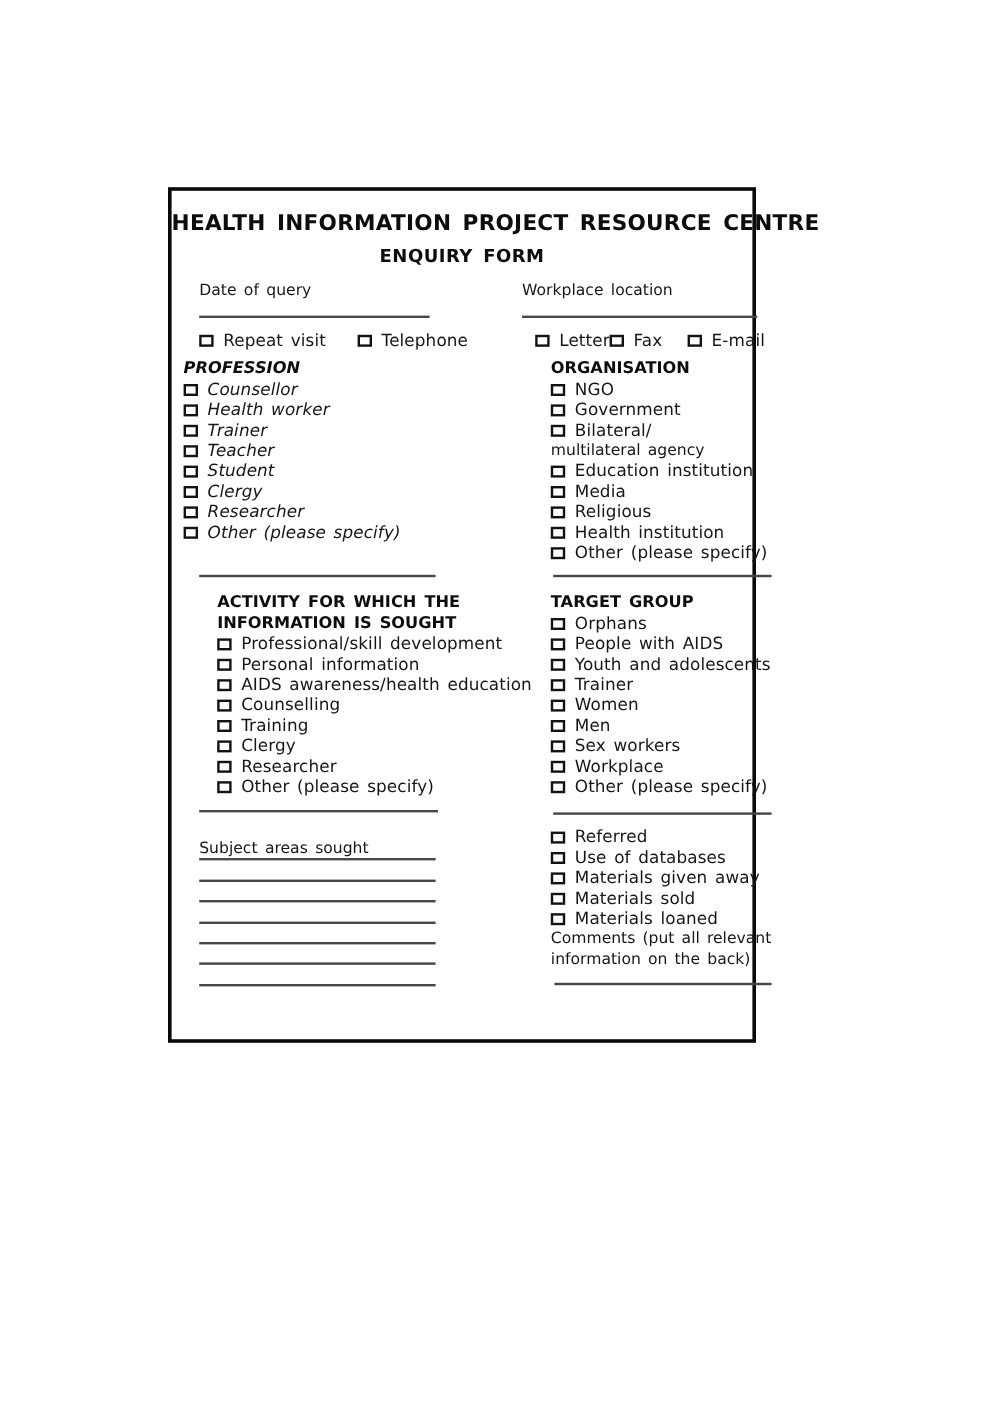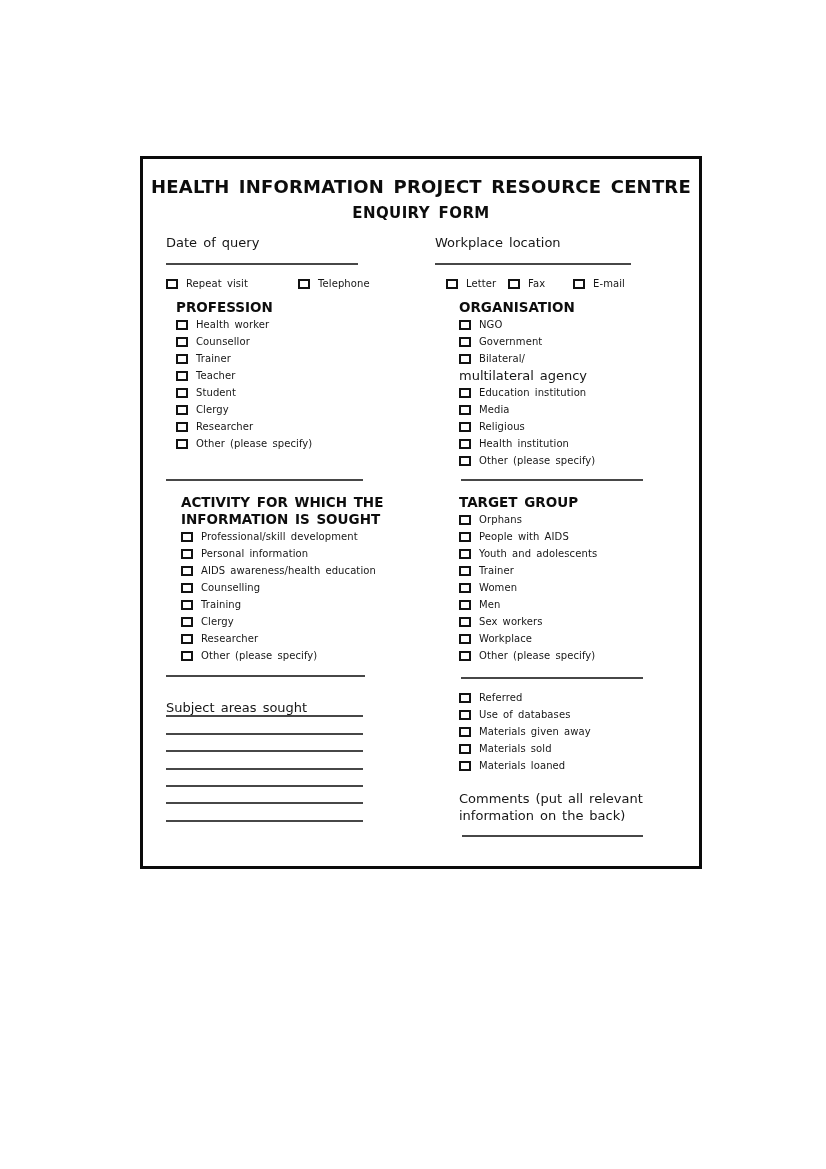--- a/index.html
+++ b/index.html
@@ -9,21 +9,21 @@
     height: 1169px;
     background: #ffffff;
     font-family: "DejaVu Sans", sans-serif;
     color: #161616;
     overflow: hidden;
   }
   .form-box {
     position: absolute;
     left: 140px;
     top: 156px;
-    width: 562px;
+    width: 490px;
     height: 713px;
     border: 3px solid #0a0a0a;
     box-sizing: border-box;
     background: #ffffff;
   }
   .form-title {
     position: absolute;
     left: 0; right: 0;
     top: 17px;
     text-align: center;
@@ -89,21 +89,21 @@
     display: inline-block;
     width: 12px;
     height: 10px;
     border: 2px solid #121212;
     box-sizing: border-box;
     margin-right: 8px;
     flex: none;
     background: #ffffff;
   }
   .cbx-label {
-    font-size: 10px;
+    font-size: 14px;
     letter-spacing: 0.1px;
     word-spacing: 1.8px;
   }
   .cont-line {
     font-size: 13px;
     height: 17px;
     line-height: 17px;
     word-spacing: 1.8px;
     white-space: nowrap;
   }
@@ -112,31 +112,30 @@
     width: 197px;
     height: 2px;
     background: #474747;
     margin-top: 15.4px;
   }
   .comments-note {
     font-size: 13px;
     line-height: 17px;
     word-spacing: 1.8px;
     white-space: pre-line;
-    margin-top: 16px;
   }
   .outcome-rule {
     width: 181px;
     height: 2px;
     background: #474747;
     margin-top: 11px;
     margin-left: 3px;
   }
   
-  #sec-profession   { left: 33px;  top: 140px; width: 290px; }
+  #sec-profession   { left: 10px;  top: 140px; width: 290px; font-style: italic; }
   #sec-organisation { left: 316px; top: 140px; width: 210px; }
   #sec-activity     { left: 23px;  top: 335px; width: 295px; margin-left: 15px; }
   #sec-target       { left: 316px; top: 335px; width: 210px; }
   #sec-outcome      { left: 316px; top: 530px; width: 215px; }
 </style>
 </head>
 <body>
 
 <div class="page">
   <div class="form-box">
@@ -171,25 +170,25 @@
           <span class="cbx"></span>
           <span class="cbx-label">E-mail</span>
         </div>
       </div>
 
     <div class="section" id="sec-profession">
       <div class="section-heading">PROFESSION</div>
       <div>
           <div class="check-row">
             <span class="cbx"></span>
+            <span class="cbx-label">Counsellor</span>
+          </div>
+          <div class="check-row">
+            <span class="cbx"></span>
             <span class="cbx-label">Health worker</span>
-          </div>
-          <div class="check-row">
-            <span class="cbx"></span>
-            <span class="cbx-label">Counsellor</span>
           </div>
           <div class="check-row">
             <span class="cbx"></span>
             <span class="cbx-label">Trainer</span>
           </div>
           <div class="check-row">
             <span class="cbx"></span>
             <span class="cbx-label">Teacher</span>
           </div>
           <div class="check-row">

